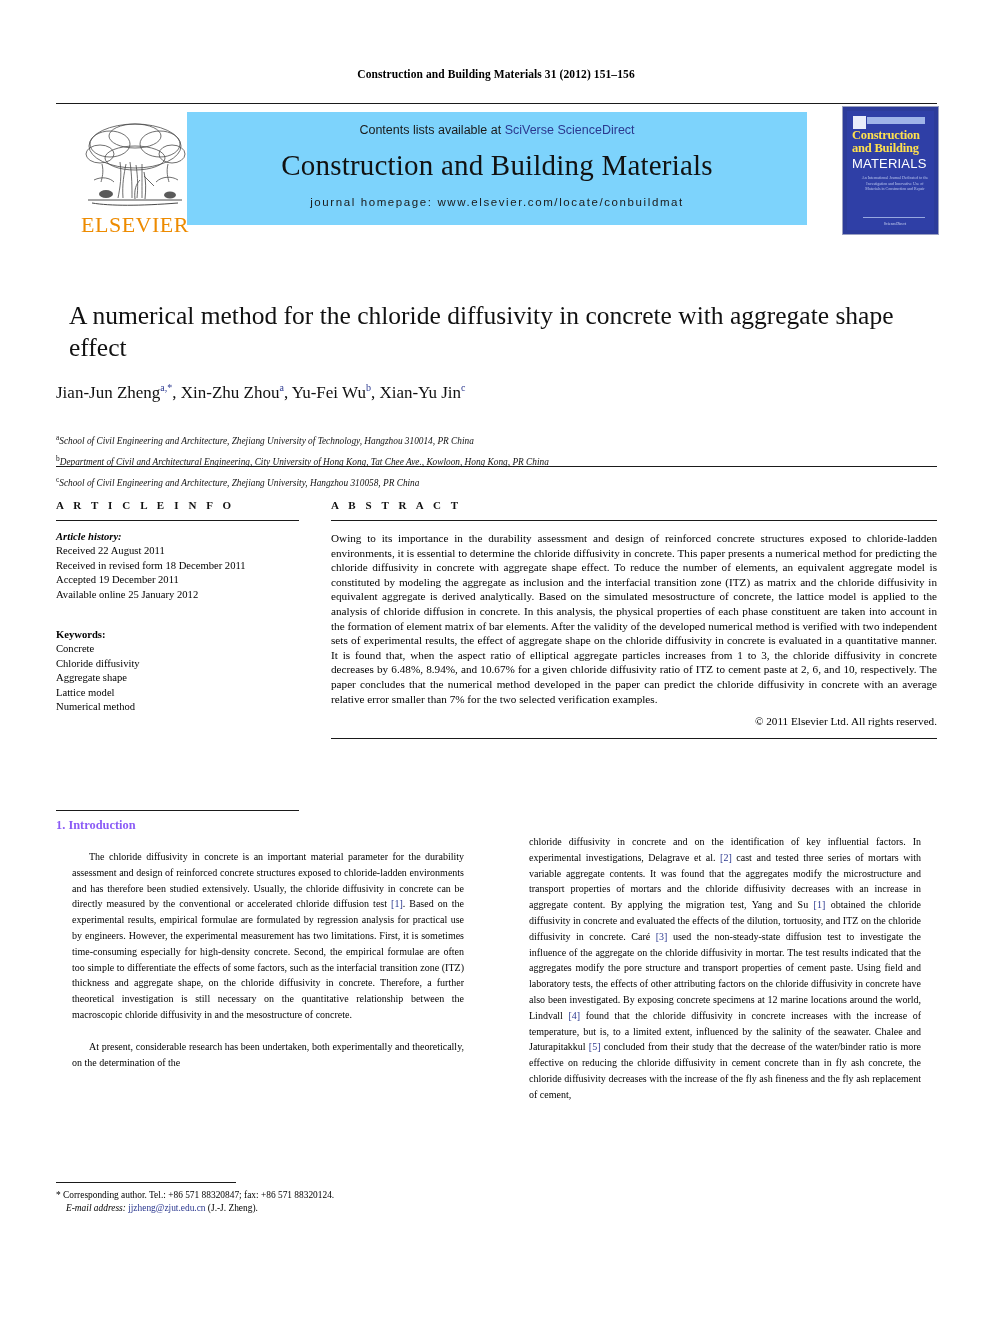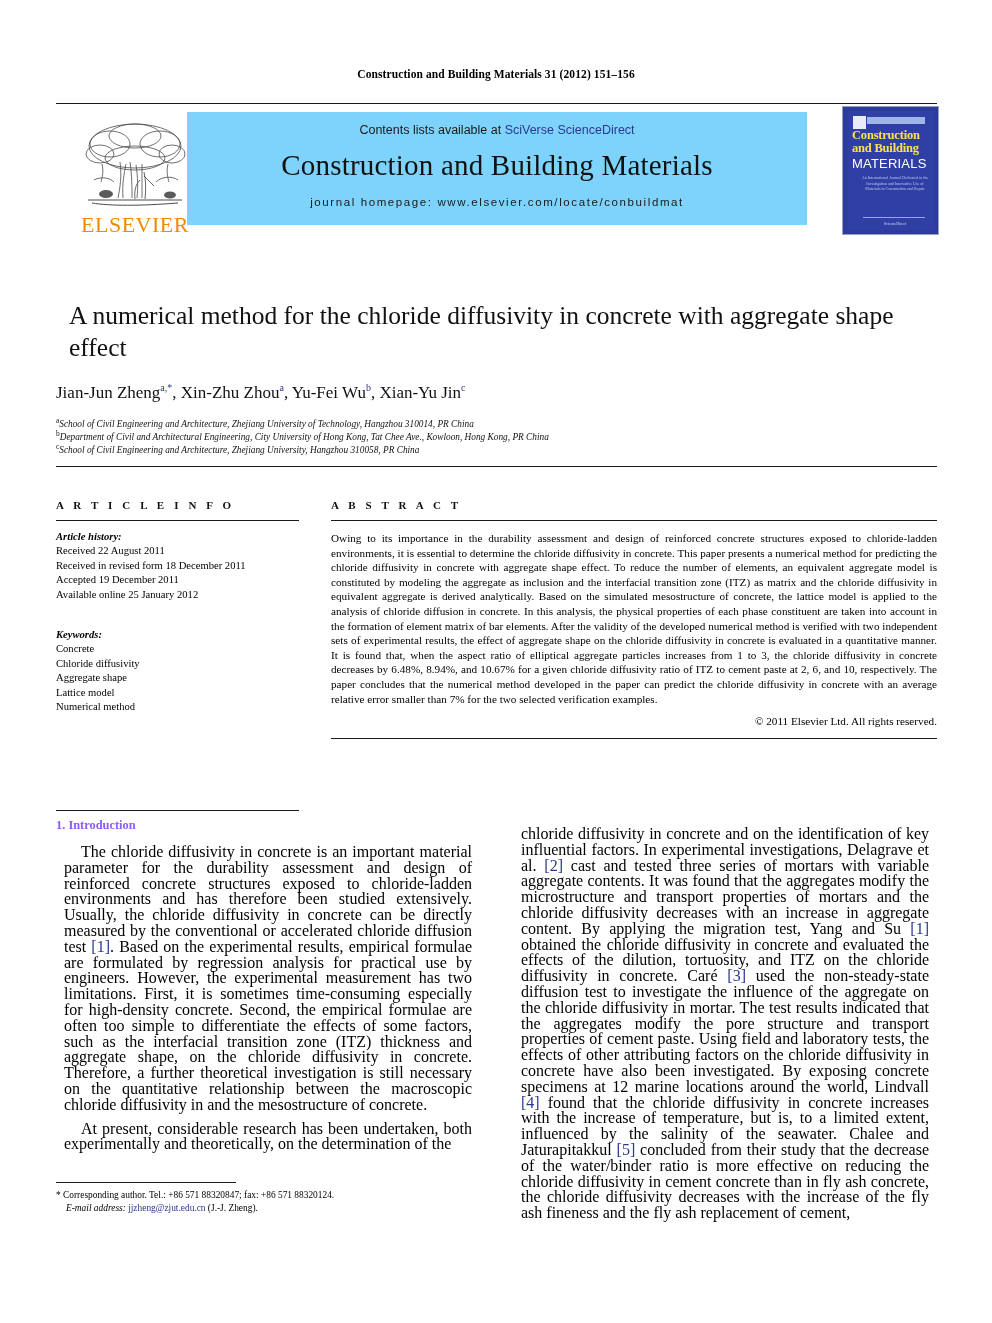--- a/index.html
+++ b/index.html
@@ -188,24 +188,24 @@
     margin-top: 18px;
     font-size: 17px;
     color: #111111;
   }
   .authors sup {
     font-size: 10px;
     color: #2b388f;
     vertical-align: super;
   }
   .affiliations {
-    margin-top: 13px;
+    margin-top: 26px;
     font-size: 9.3px;
     font-style: italic;
-    line-height: 10px;
+    line-height: 17px;
     color: #111111;
   }
   .affiliations sup {
     font-size: 7.4px;
     font-style: normal;
     vertical-align: super;
   }
 
   
   .info-abstract {
@@ -245,21 +245,20 @@
   .history .h-title {
     font-style: italic;
     font-weight: bold;
   }
   .keywords {
     margin-top: 26px;
     font-size: 10.6px;
     line-height: 14.4px;
   }
   .keywords .k-title {
-    font-style: italic;
     font-weight: bold;
   }
   .info-bottom-rule {
     position: absolute;
     left: 0; top: 122px;
     width: 243px;
     border-top: 1.1px solid #1a1a1a;
   }
   .abstract-body {
     margin-top: 10px;
@@ -291,22 +290,22 @@
   }
   .bcol-left { left: 0; }
   .bcol-right { left: 457px; }
   .section-heading {
     font-size: 12.4px;
     font-weight: bold;
     margin: 0 0 11px 0;
     color: #8b5cf6;
   }
   .bcol p {
-    margin: 8px;
-    font-size: 16px;
+    margin: 16px;
+    font-size: 10px;
     line-height: 15.8px;
     text-align: justify;
     text-indent: 17px;
   }
   .bcol p.cont { text-indent: 0; }
   .cite { color: #2b388f; }
 
   
   .foot-rule {
     position: absolute;

